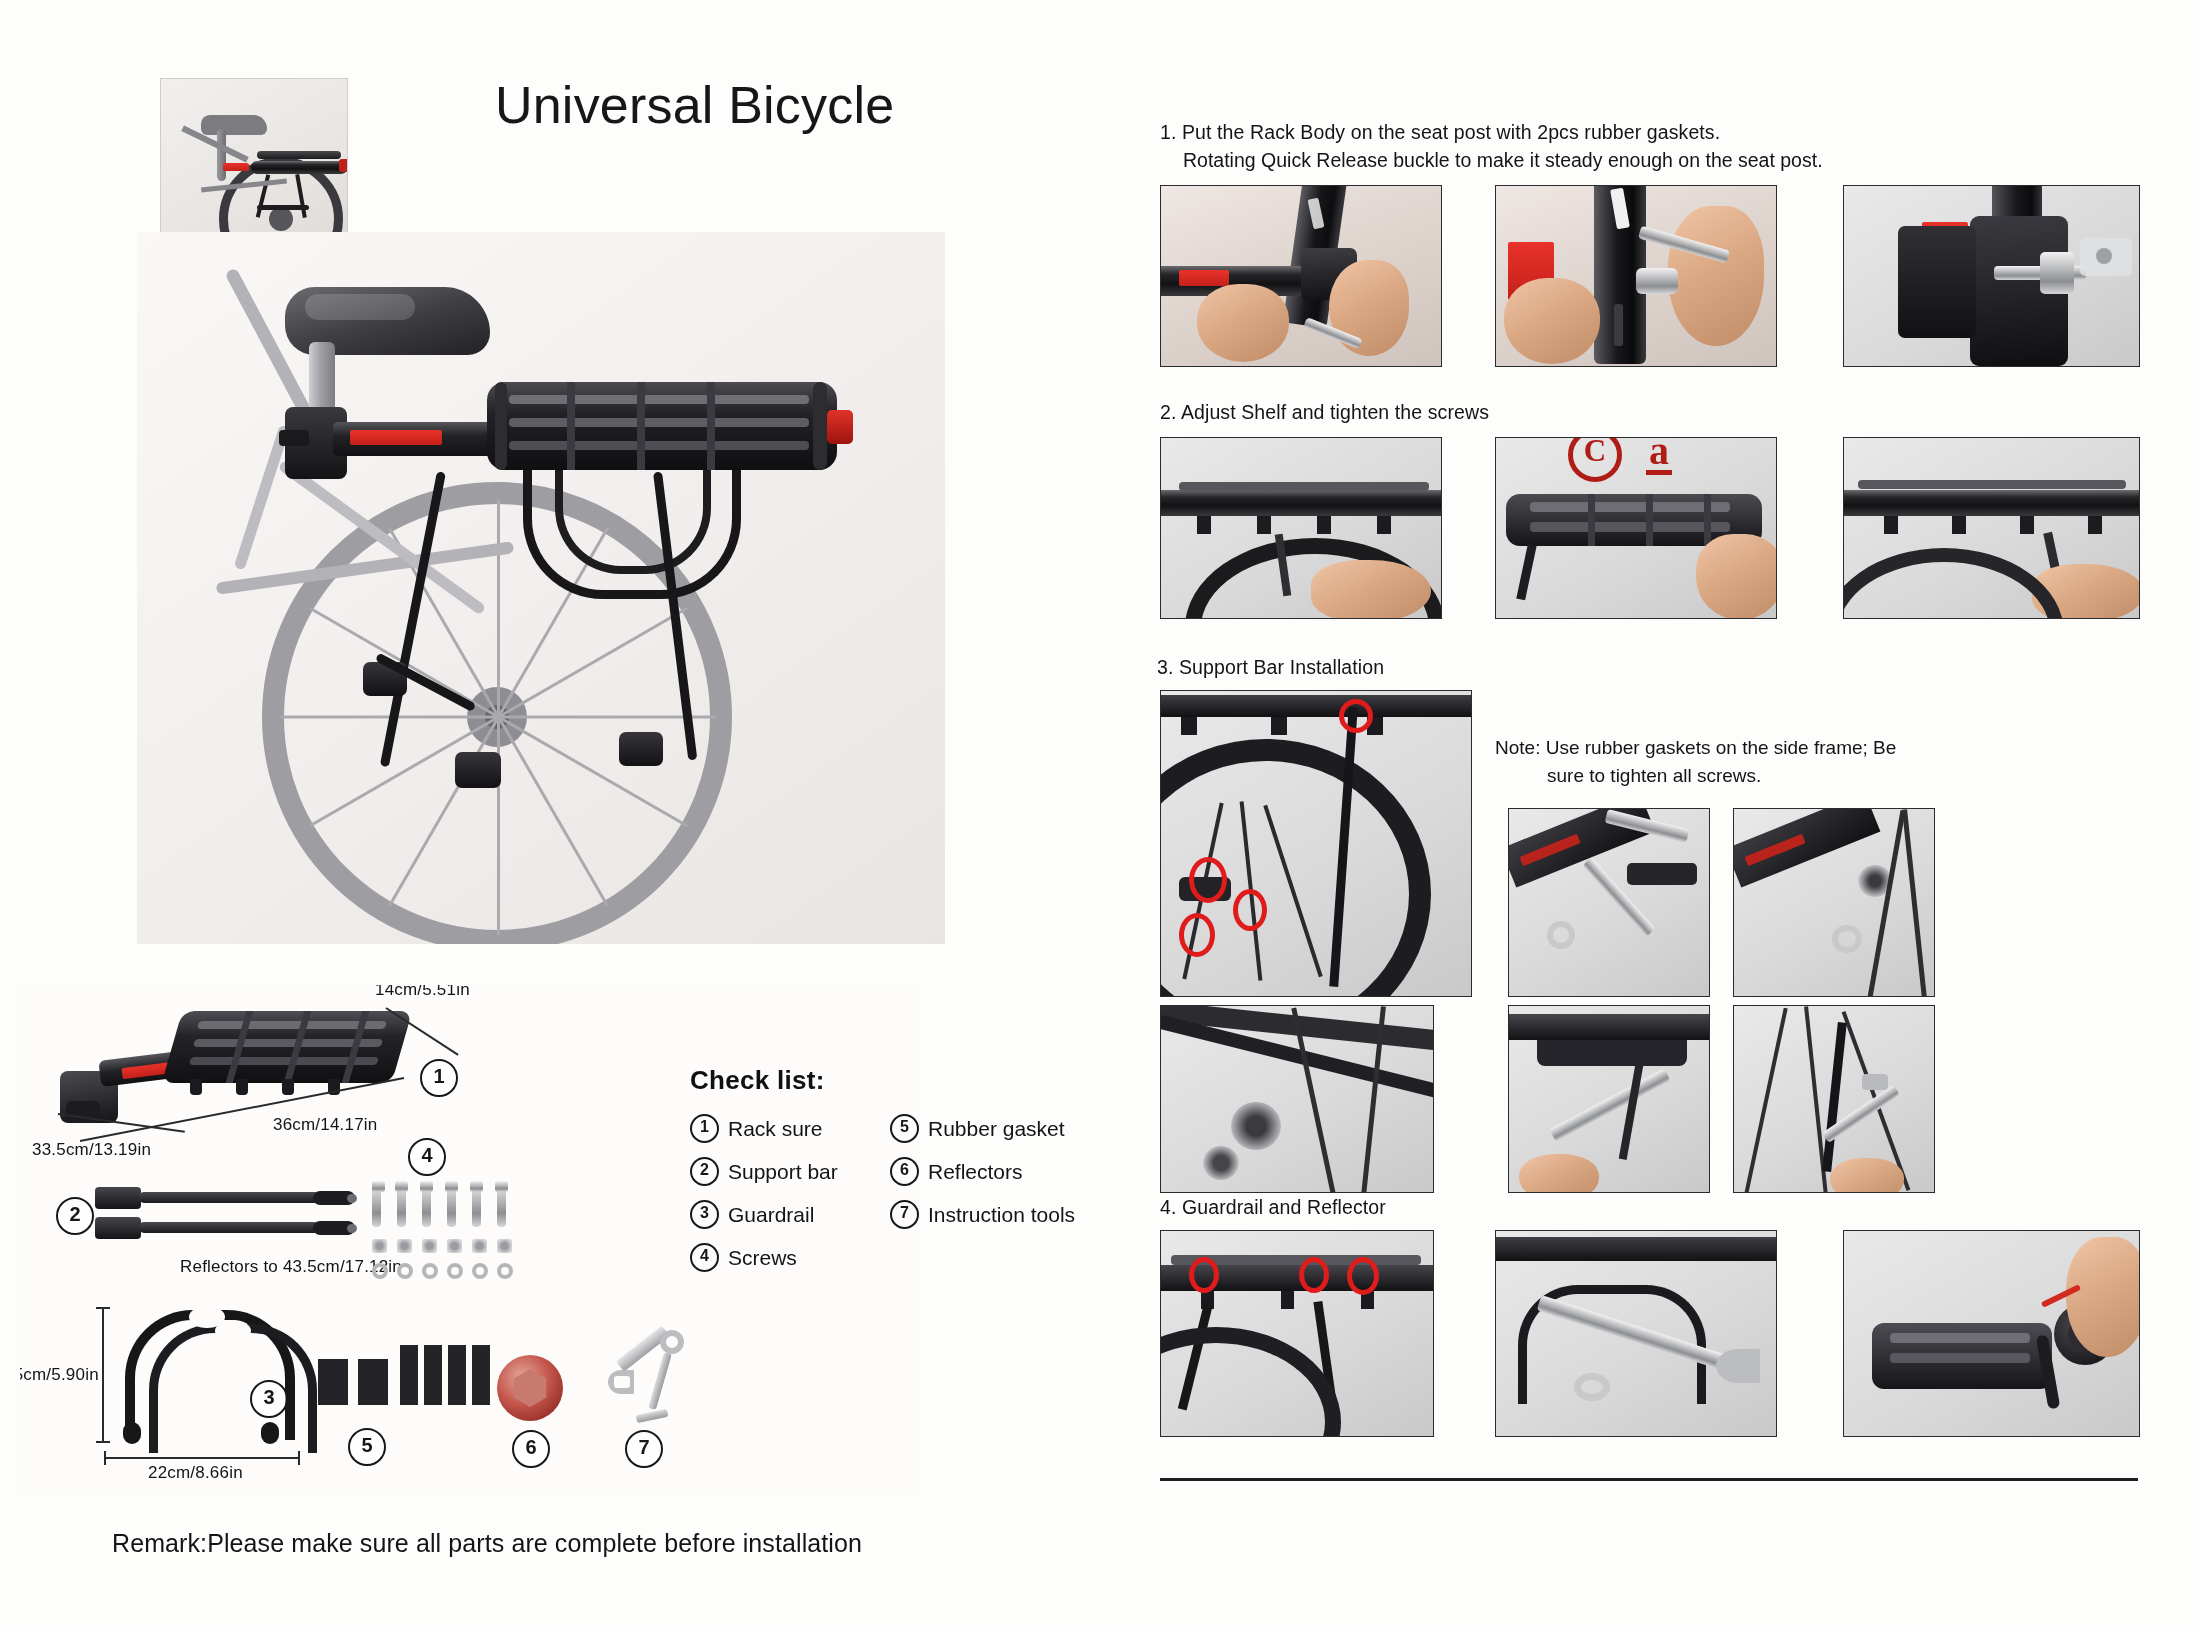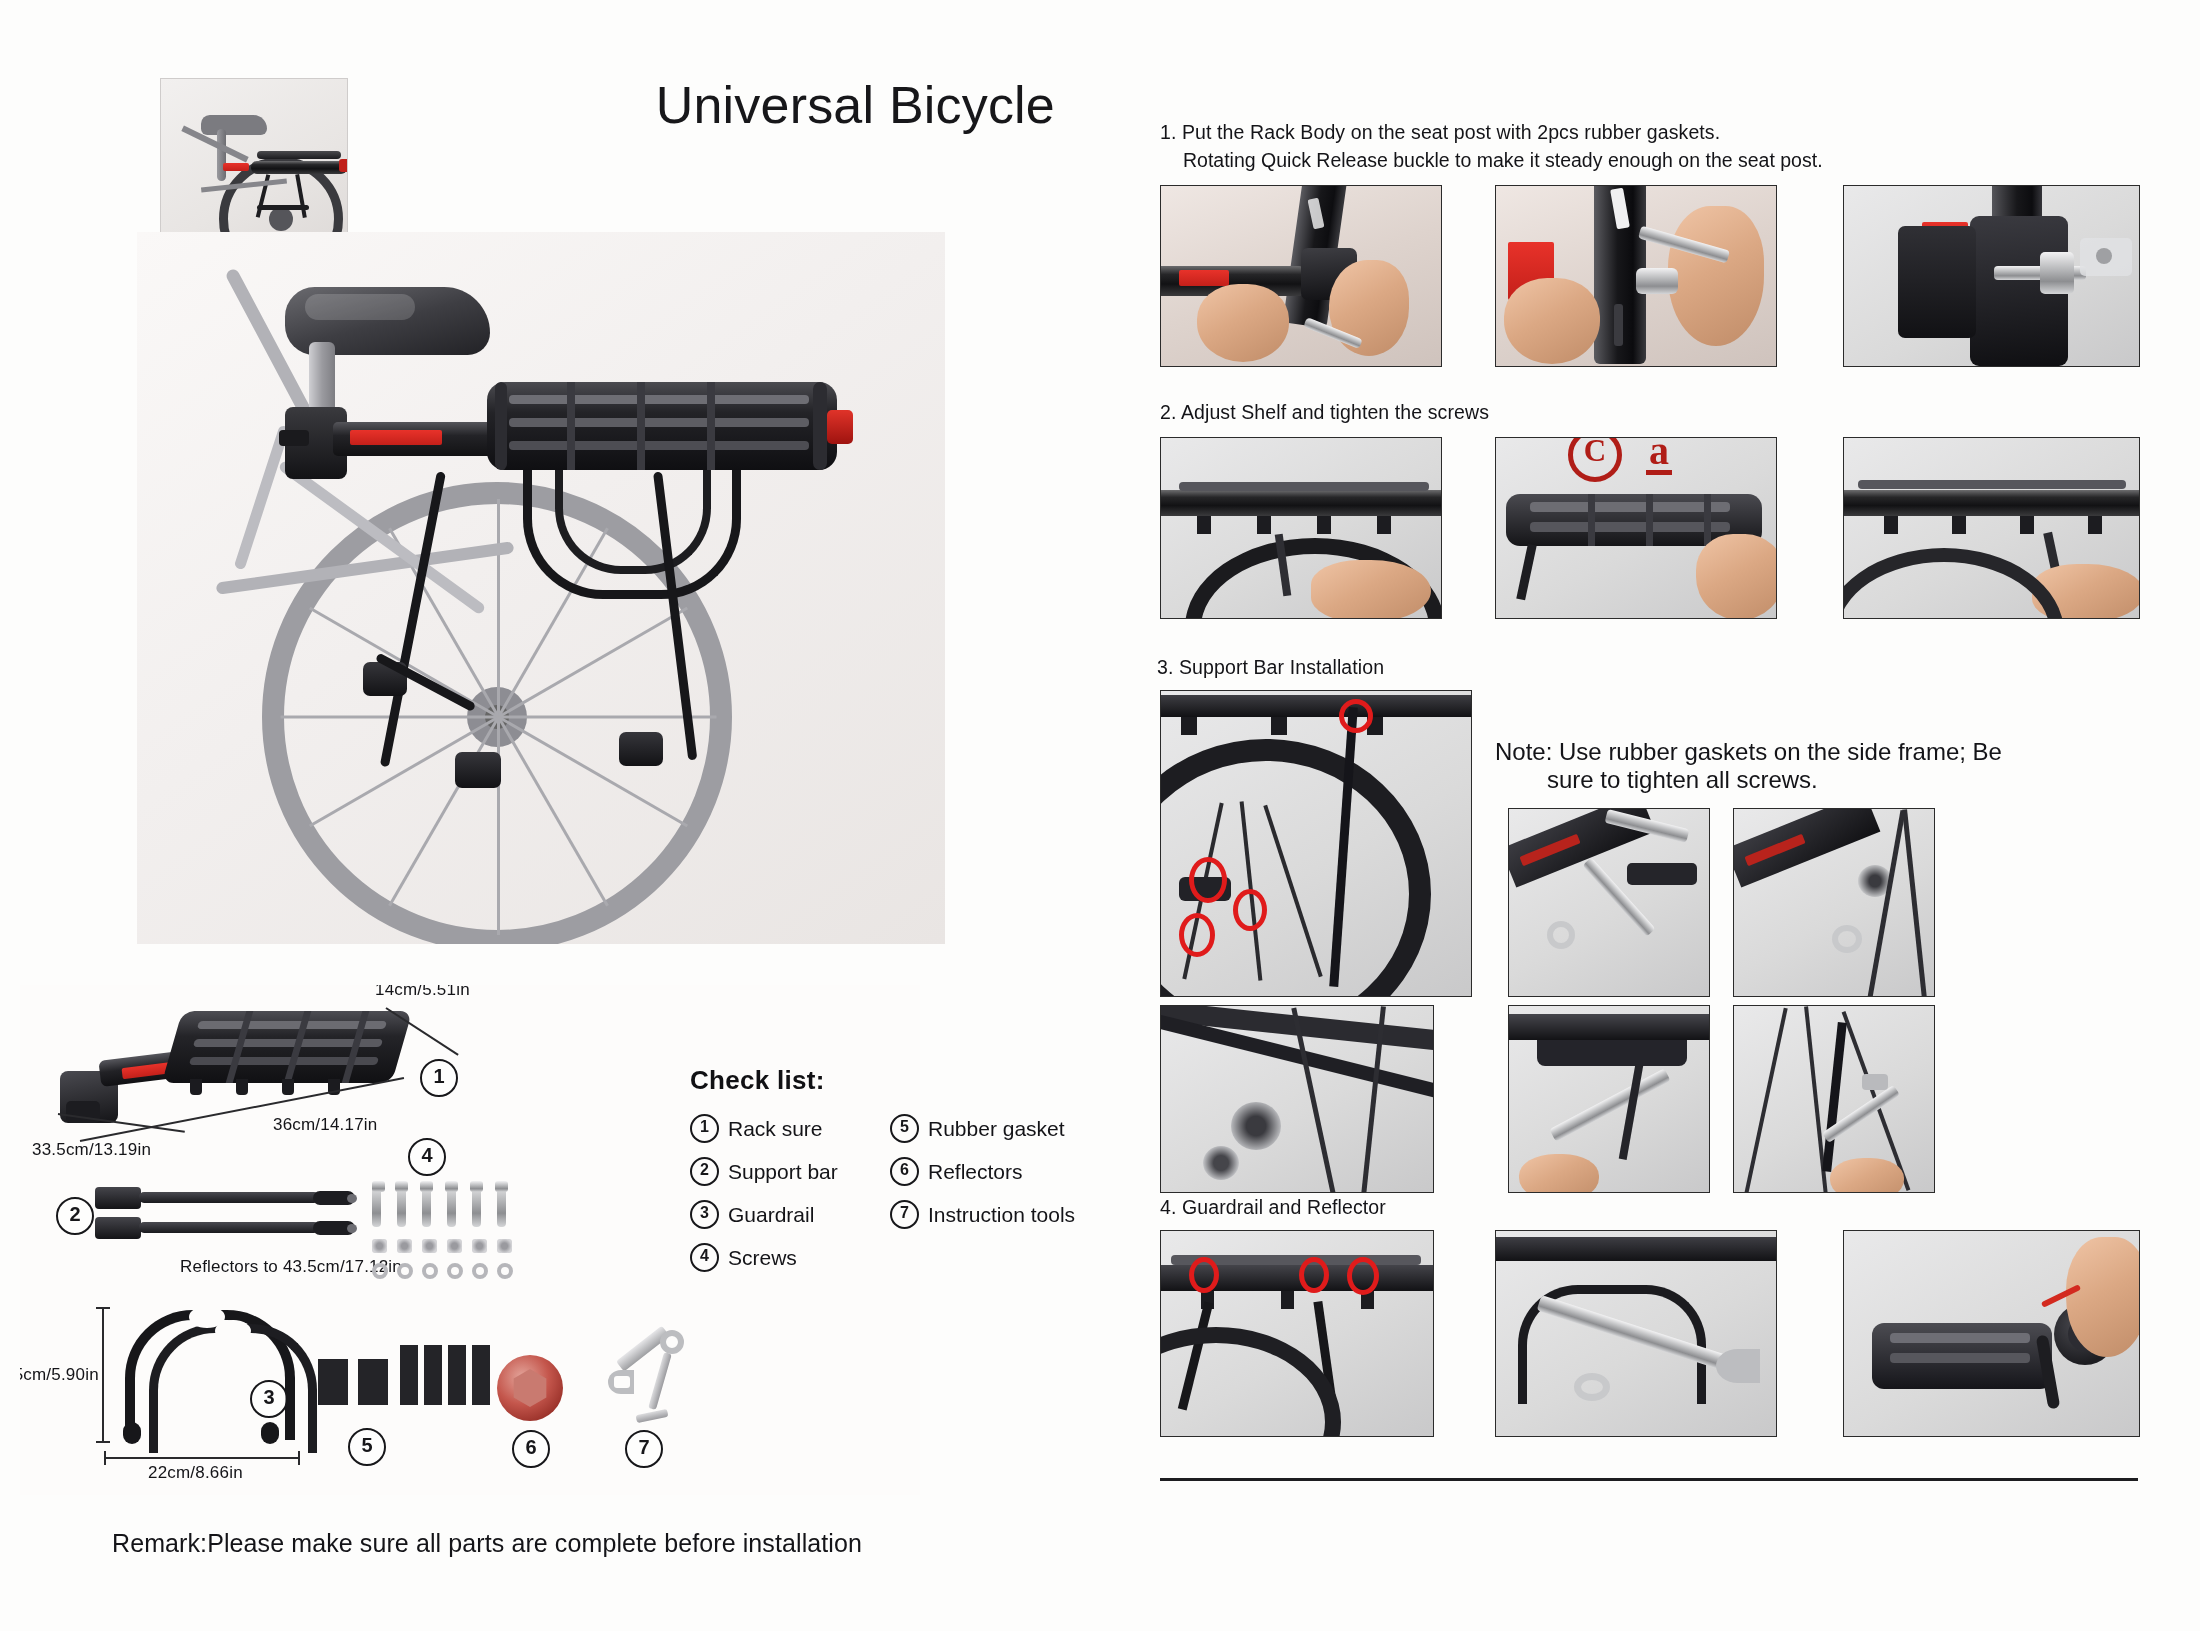--- a/index.html
+++ b/index.html
@@ -98,21 +98,20 @@
   }
 
   #title-block { position: absolute; left: 495px; top: 78px; width: 560px; }
   .title-line1 {
     font-size: 52px;
     font-weight: 300;
     letter-spacing: 0.2px;
     line-height: 1.05;
     color: #17171a;
     white-space: nowrap;
-    text-align: right;
   }
   .title-line2 {
     font-size: 62px;
     font-weight: 700;
     letter-spacing: 1.5px;
     line-height: 1.12;
     color: #111114;
     white-space: nowrap;
   }
 
@@ -199,21 +198,21 @@
   .step-head .num { display: inline-block; }
   .step-sub {
     position: absolute;
     font-size: 19.5px;
     color: #141418;
     line-height: 1.45;
     white-space: nowrap;
   }
   .note-text {
     position: absolute;
-    font-size: 24px;
+    font-size: 19px;
     color: #141418;
     line-height: 1.5;
     white-space: nowrap;
   }
 
   #bottom-rule {
     position: absolute;
     left: 1160px; top: 1478px;
     width: 1015px; height: 3px;
     background: #1d1d20;

